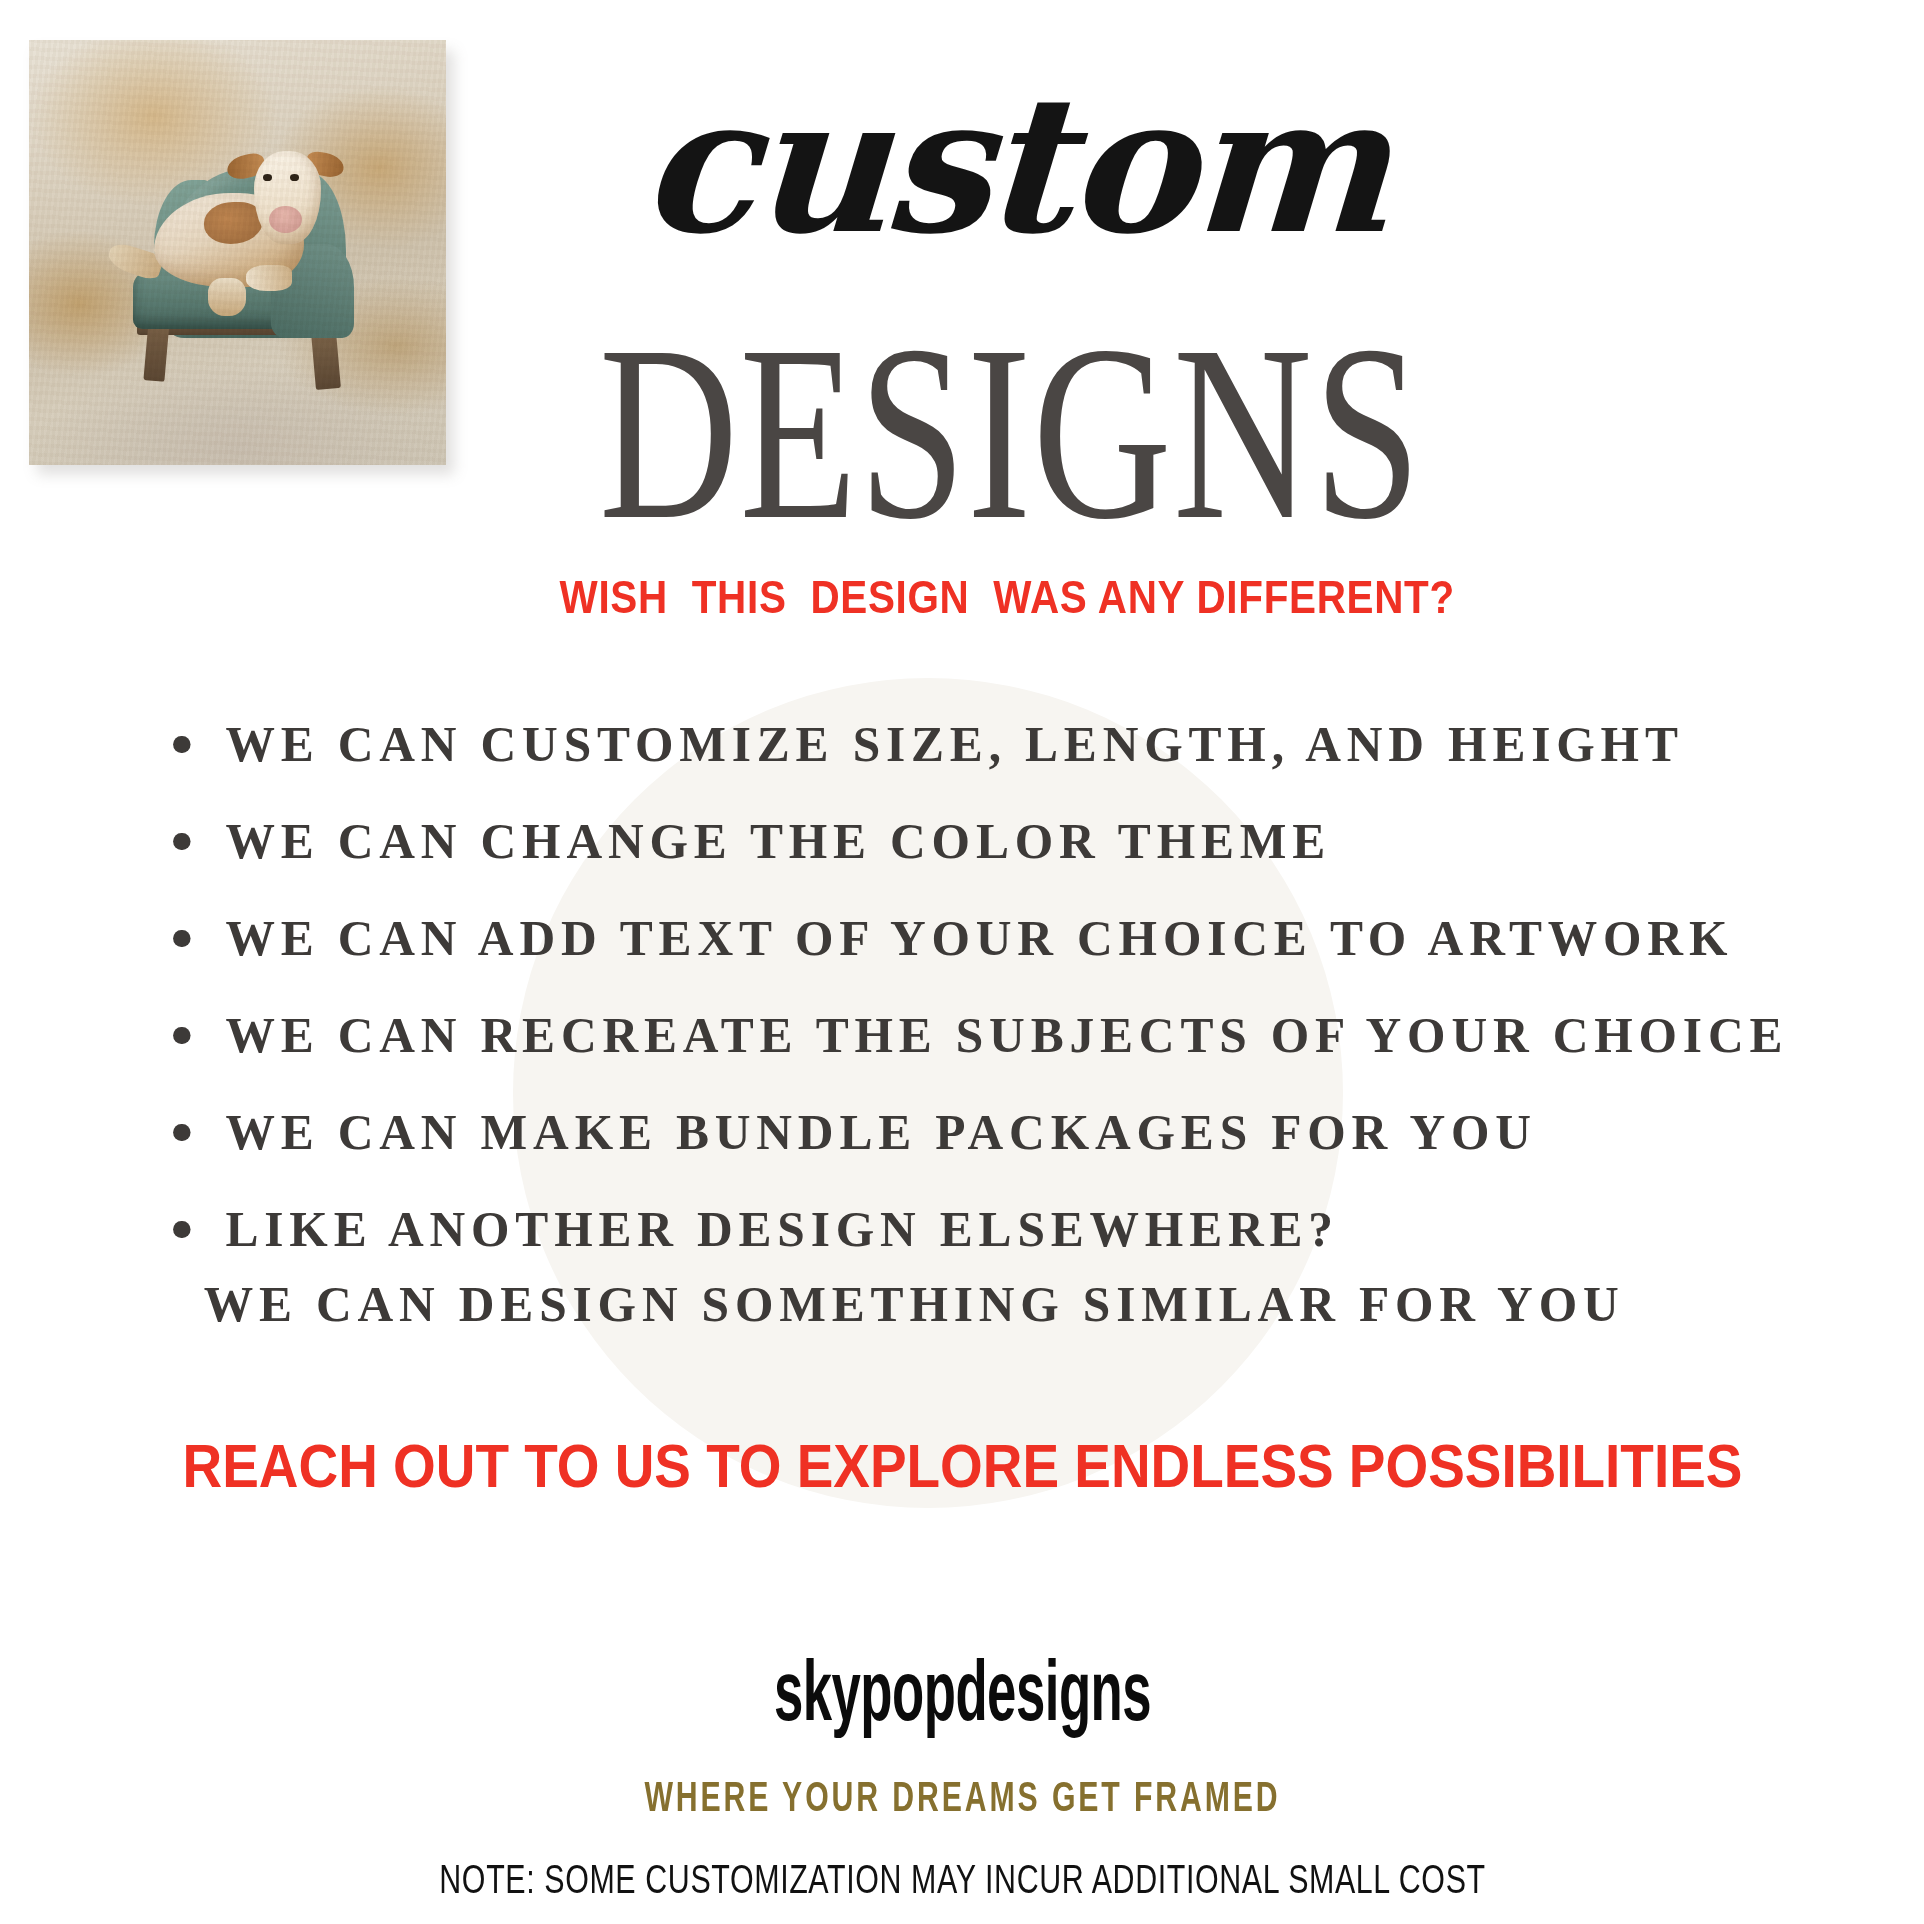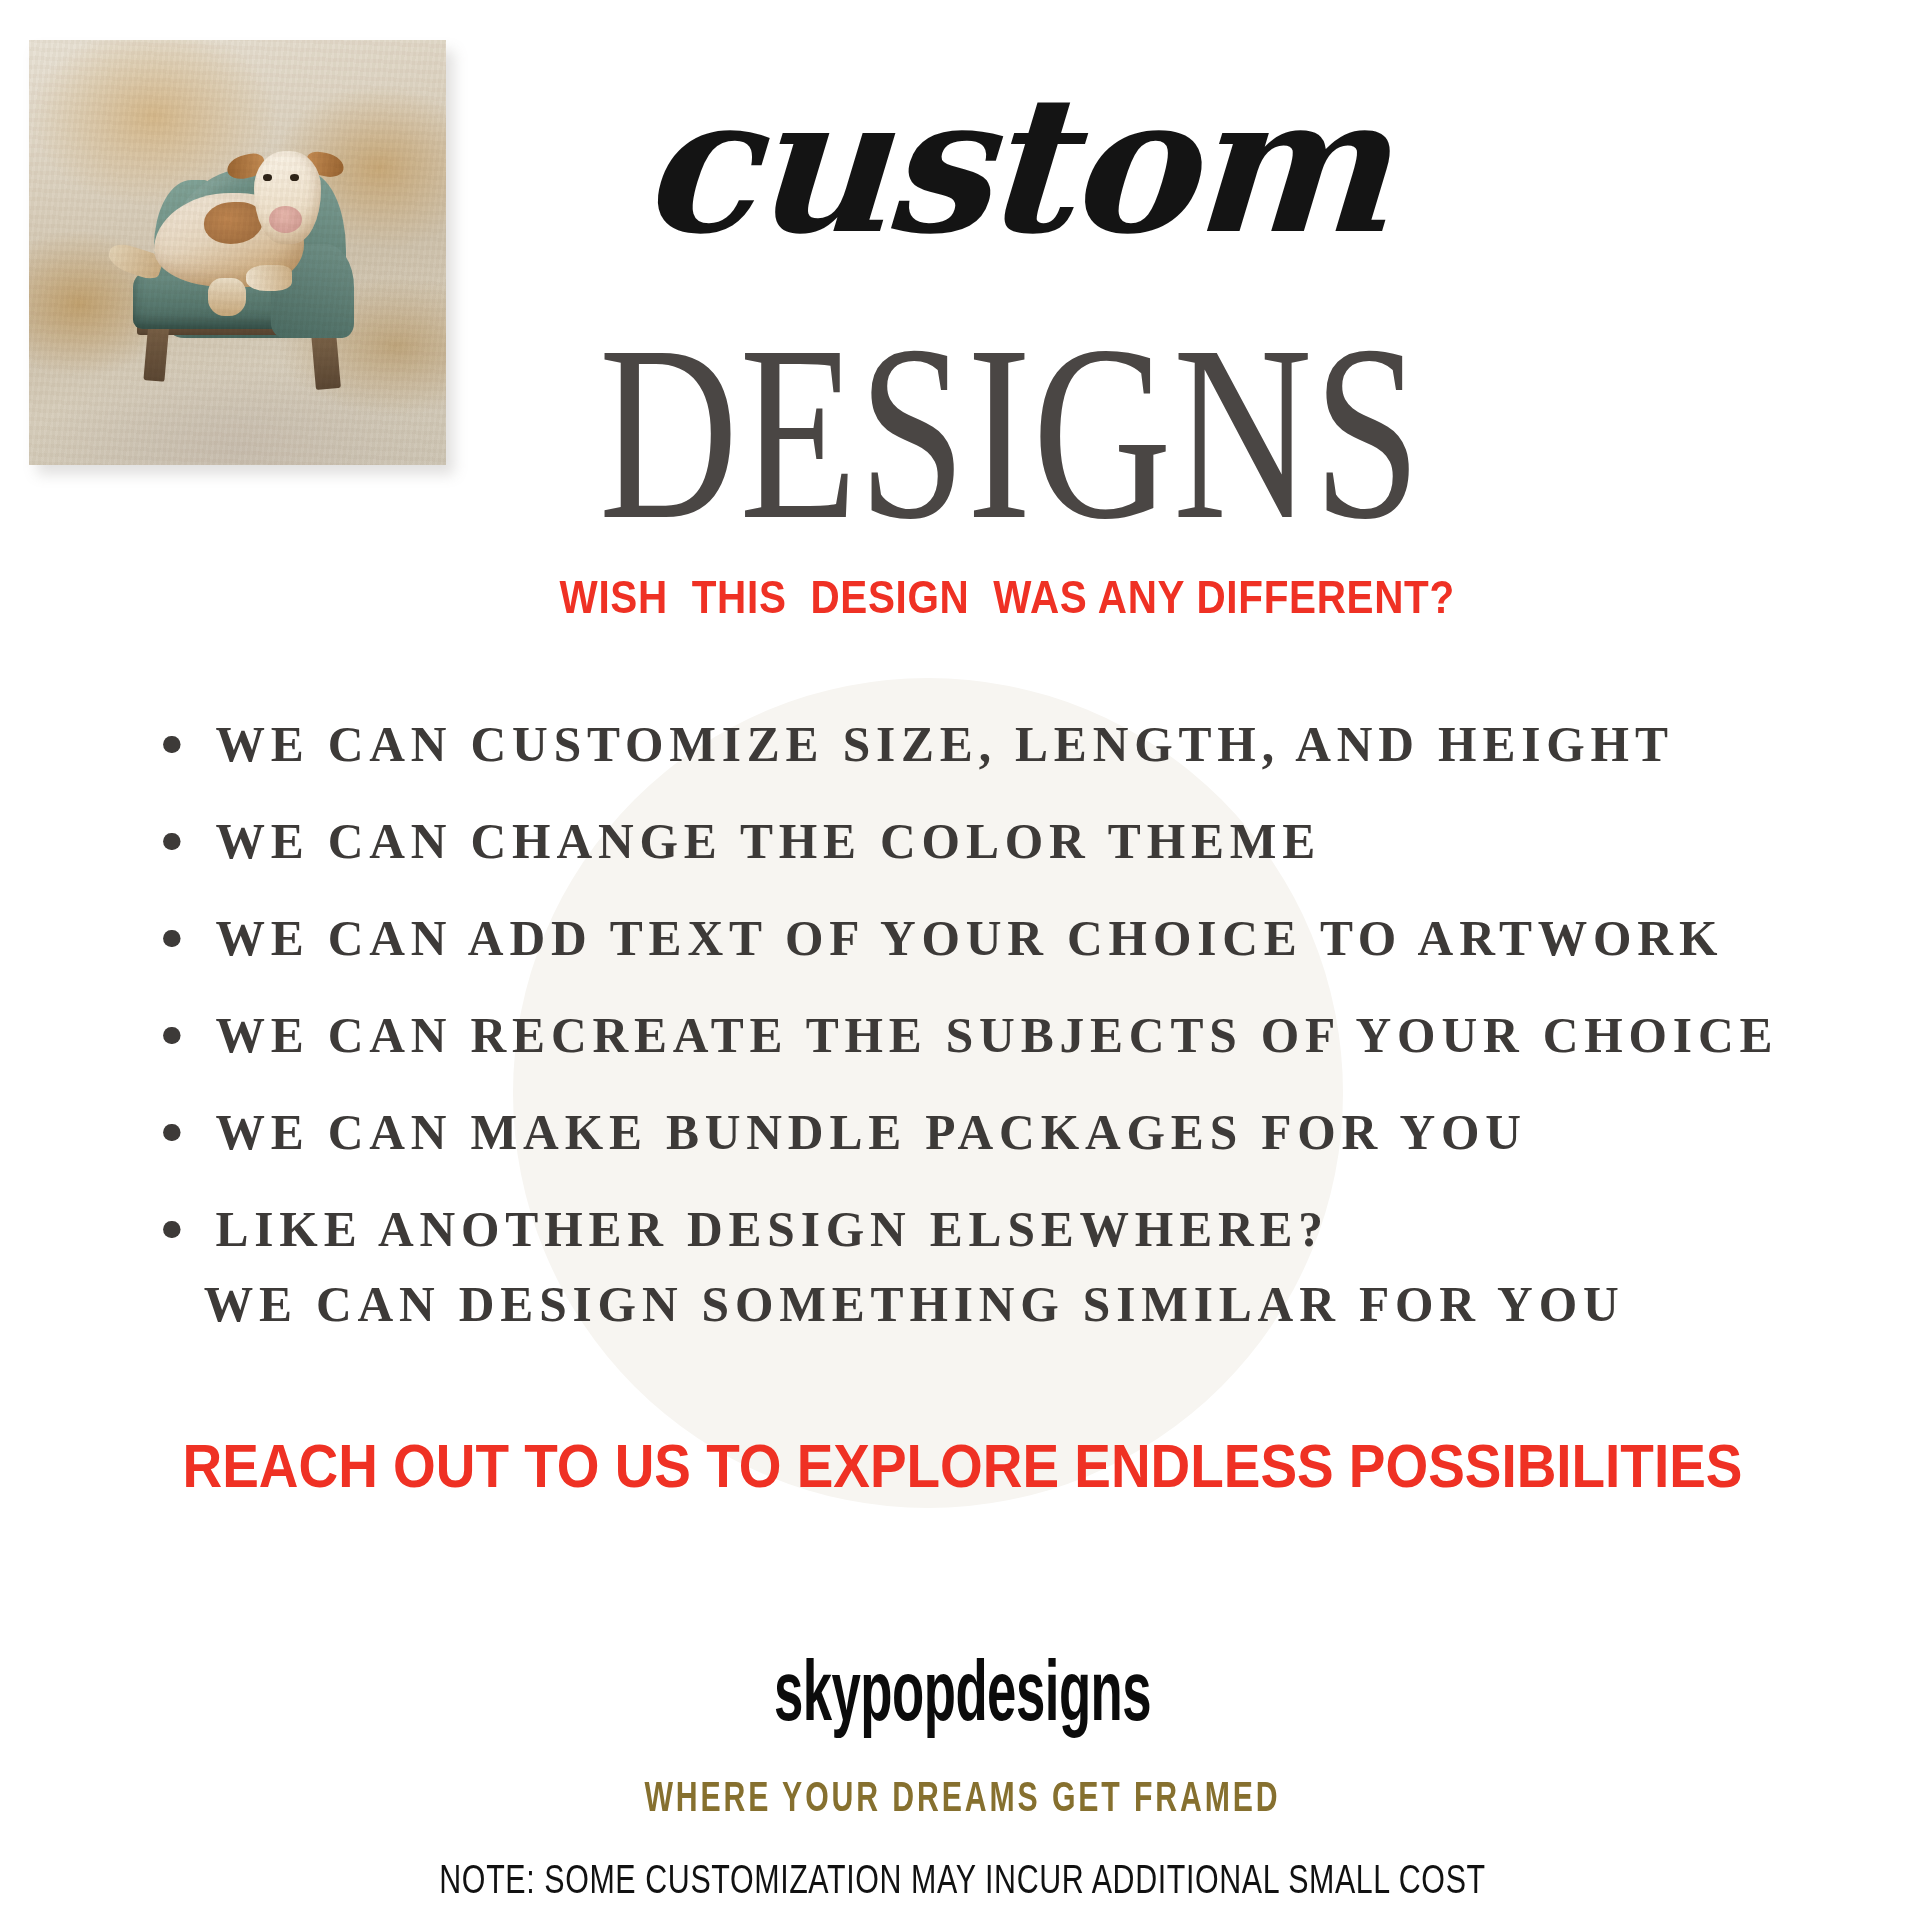--- a/index.html
+++ b/index.html
@@ -250,21 +250,21 @@
     color: #ef3124;
     letter-spacing: 0.8px;
     transform: scaleX(0.86);
     padding-left: 104px;
     white-space: pre;
   }
 
   
   #feature-list {
     position: absolute;
-    left: 4px;
+    left: 14px;
     top: 696px;
     width: 1673px;
     z-index: 4;
     margin: 0;
     padding: 0;
     list-style: none;
   }
   #feature-list li {
     position: relative;
     height: 97px;

